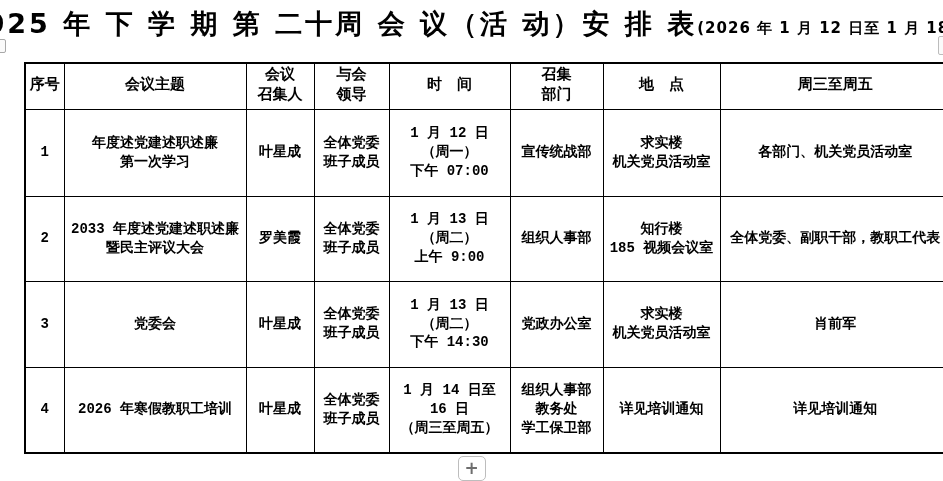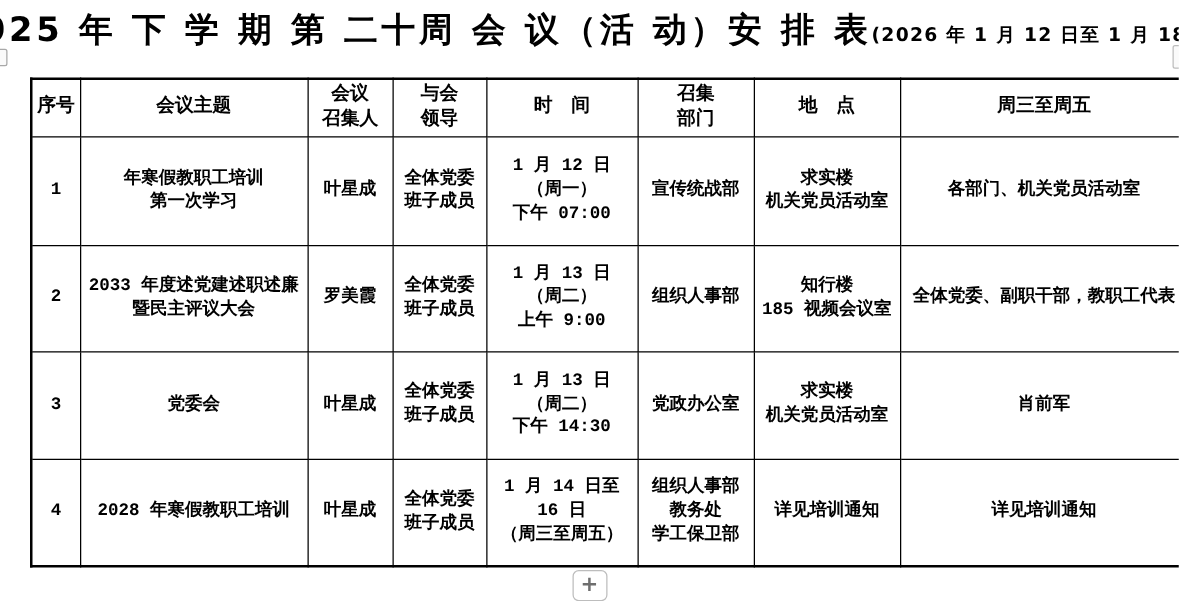--- a/index.html
+++ b/index.html
@@ -114,21 +114,21 @@
         <th>时　间</th>
         <th>召集
 部门</th>
         <th>地　点</th>
         <th>周三至周五</th>
       </tr>
     </thead>
     <tbody>
       <tr class="r1">
         <td>1</td>
-        <td>年寒假教职工培训
+        <td>年度述党建述职述廉
 第一次学习</td>
         <td>叶星成</td>
         <td>全体党委
 班子成员</td>
         <td>1 月 12 日
 （周一）
 下午 07:00</td>
         <td>宣传统战部</td>
         <td>求实楼
 机关党员活动室</td>
@@ -158,21 +158,21 @@
         <td>1 月 13 日
 （周二）
 下午 14:30</td>
         <td>党政办公室</td>
         <td>求实楼
 机关党员活动室</td>
         <td class="attendees">肖前军</td>
       </tr>
       <tr class="r4">
         <td>4</td>
-        <td>2028 年寒假教职工培训</td>
+        <td>2026 年寒假教职工培训</td>
         <td>叶星成</td>
         <td>全体党委
 班子成员</td>
         <td>1 月 14 日至 16 日
 （周三至周五）</td>
         <td>组织人事部
 教务处
 学工保卫部</td>
         <td>详见培训通知</td>
         <td class="attendees">详见培训通知</td>

